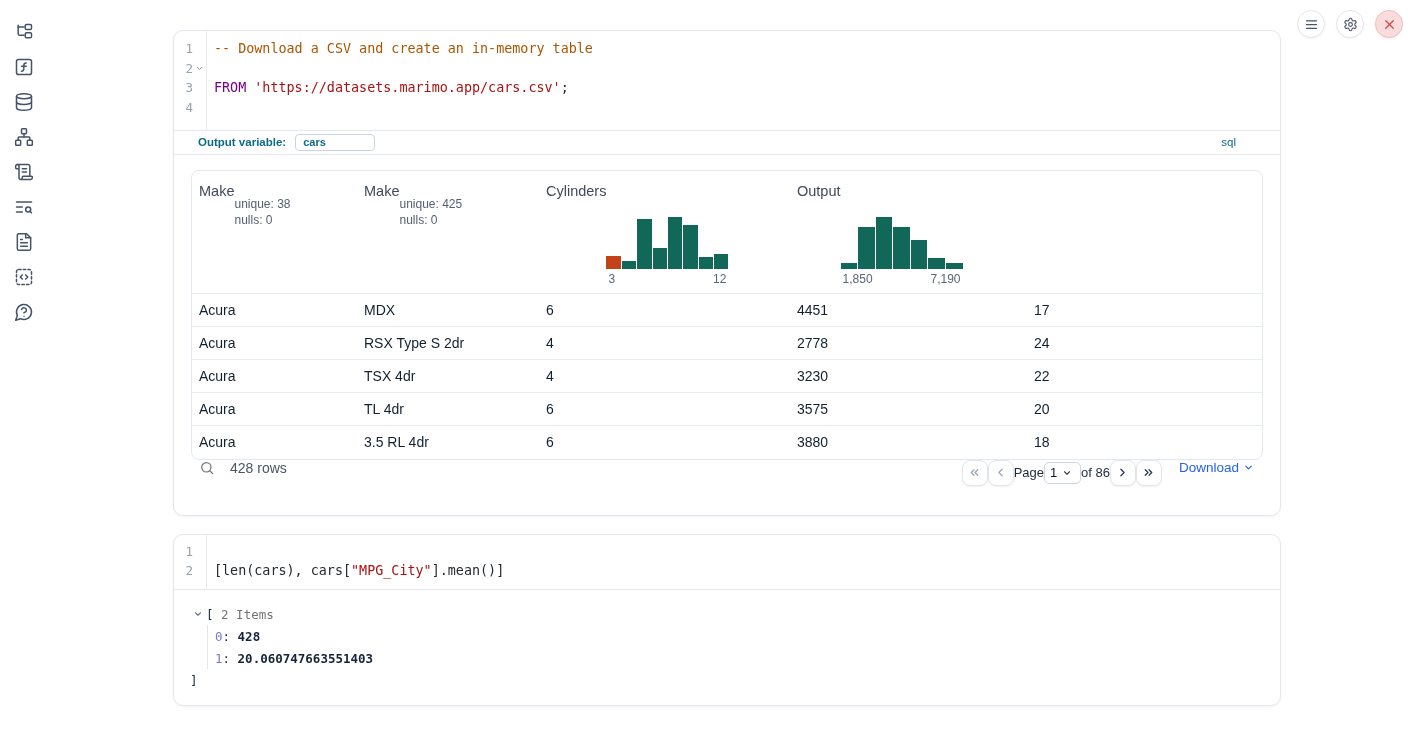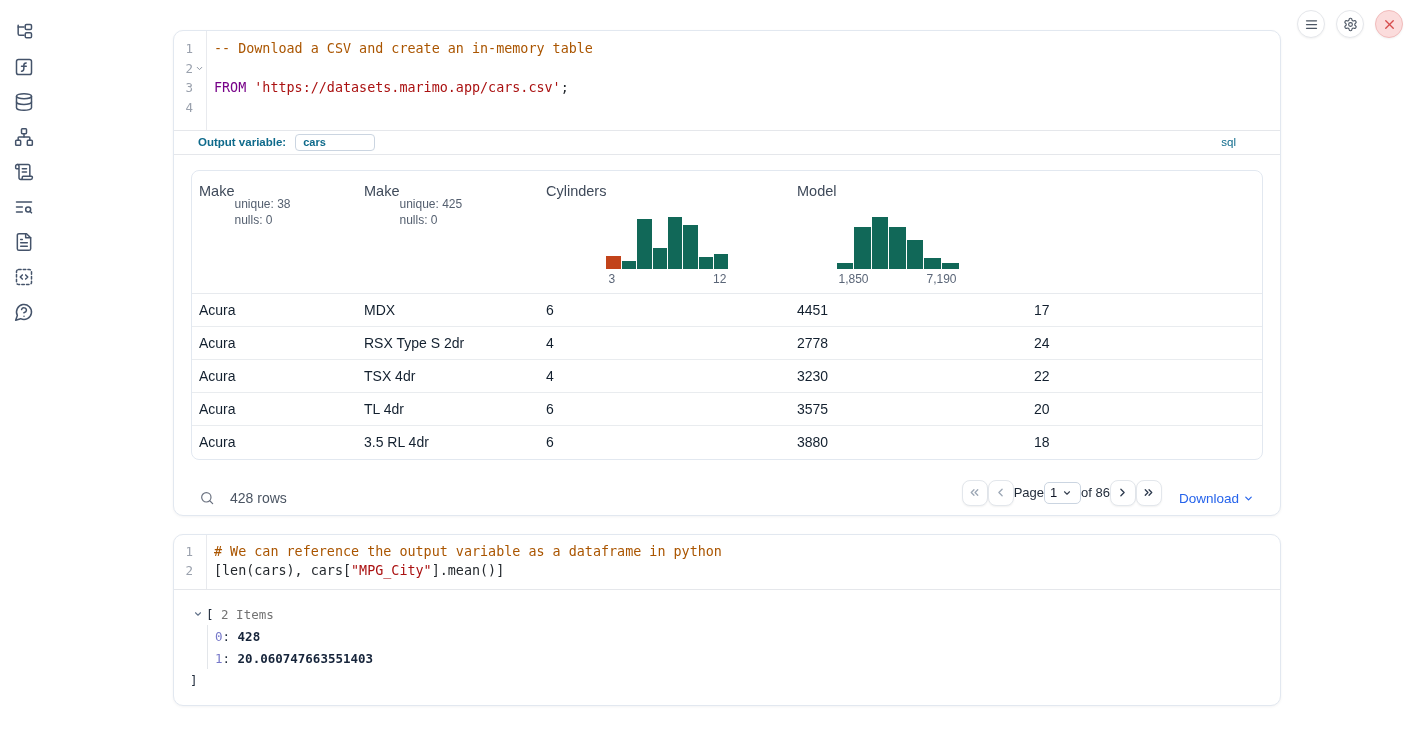--- a/index.html
+++ b/index.html
@@ -65,21 +65,21 @@
   .bar { flex:1; background:var(--hist-green); }
   .bar.orange { background:var(--hist-orange); }
   .hist-labels { display:flex; justify-content:space-between; font-size:12px;
     color:#5a6577; margin-top:3px; padding:0 2px; }
   .trow { display:grid; grid-template-columns:165px 182px 251px 237px 1fr; height:33px;
     align-items:center; border-bottom:1px solid #e9ecef; font-size:14px; color:#13202f; cursor:pointer; }
   .trow:last-child { border-bottom:none; }
   .tcell { padding:0 8px 0 7px; }
 
   
-  .tfooter { height:46px; display:flex; align-items:flex-end; padding:0 8px; }
+  .tfooter { height:46px; display:flex; align-items:flex-start; padding:0 8px; }
   .search-btn { width:16px; height:16px; color:#6b7280; display:flex; cursor:pointer; }
   .search-btn svg { width:16px; height:16px; }
   .rowcount { margin-left:15px; font-size:14px; color:#4b5563; }
   .pager { margin-left:auto; display:flex; align-items:center; }
   .pg-btn { width:26px; height:26px; border:1px solid #e3e7ec; border-radius:8px; background:#fff;
     box-shadow:0 1px 2px rgba(0,0,0,.06); display:flex; align-items:center; justify-content:center;
     color:#2d3a4e; cursor:pointer; }
   .pg-btn svg { width:13px; height:13px; }
   .pg-btn.disabled { color:#9ca7b5; }
   .pg-label { font-size:13px; color:#1f2937; }
@@ -275,21 +275,21 @@
                   <div class="bar" style="height: 22%;"></div>
                   <div class="bar" style="height: 29%;"></div>
                 </div>
                 <div class="hist-labels">
                   <span>3</span>
                   <span>12</span>
                 </div>
               </div>
             </div>
             <div class="hcell">
-              <div class="hname">Model</div>
+              <div class="hname">Output</div>
               <div class="hist">
                 <div class="hist-bars">
                   <div class="bar" style="height: 11%;"></div>
                   <div class="bar" style="height: 80%;"></div>
                   <div class="bar" style="height: 100%;"></div>
                   <div class="bar" style="height: 80%;"></div>
                   <div class="bar" style="height: 55%;"></div>
                   <div class="bar" style="height: 20%;"></div>
                   <div class="bar" style="height: 11%;"></div>
                 </div>
@@ -391,21 +391,20 @@
     </div>
   </section>
 
   <section class="cell cell2">
     <div class="code-area" id="code1" style="padding:7px 0 8px;">
         <div class="code-line">
           <div class="gutter">
             <span class="lnum">1</span>
             <span class="fold"></span>
           </div>
-          <div class="code-text"><span class="tok-com"># We can reference the output variable as a dataframe in python</span></div>
         </div>
         <div class="code-line">
           <div class="gutter">
             <span class="lnum">2</span>
             <span class="fold"></span>
           </div>
           <div class="code-text"><span class="tok-def">[len(cars), cars[</span><span class="tok-str">"MPG_City"</span><span class="tok-def">].mean()]</span></div>
         </div>
       </div>
     <div class="tree-out" id="treeout">

